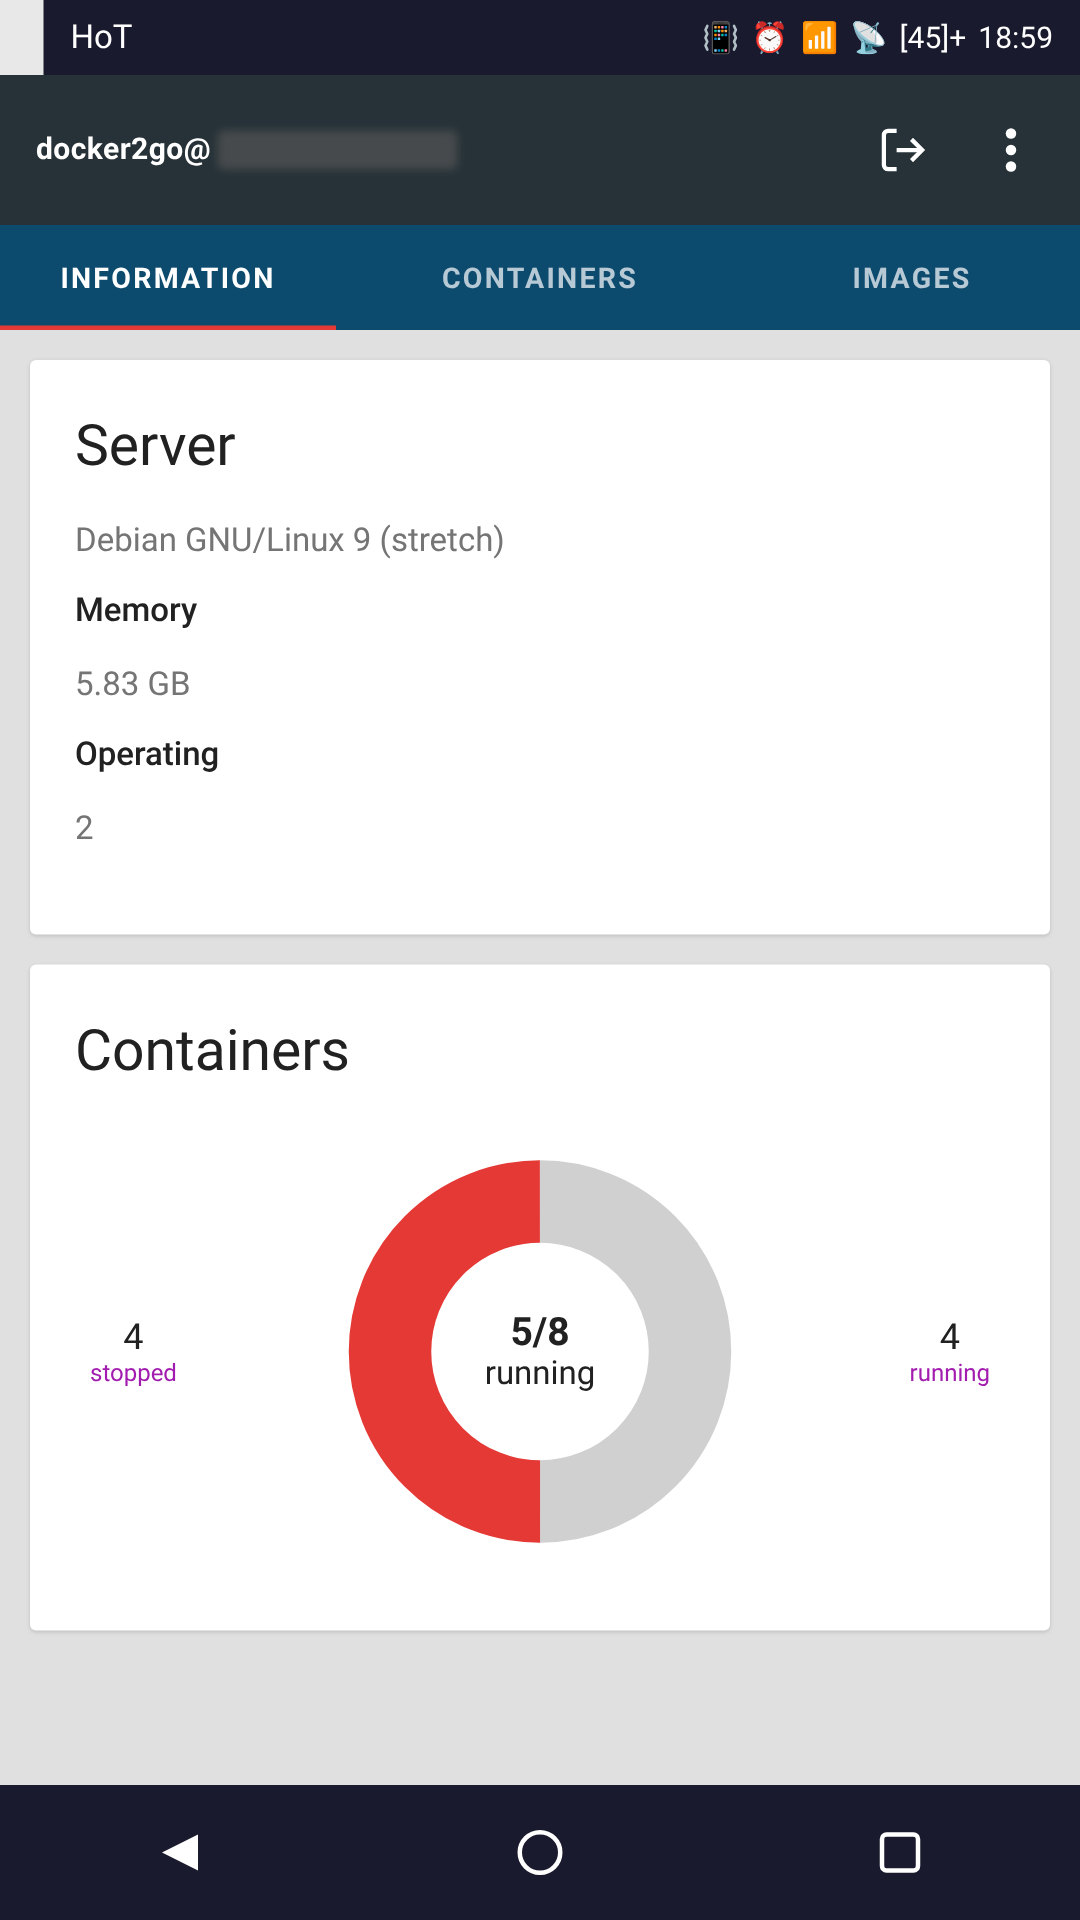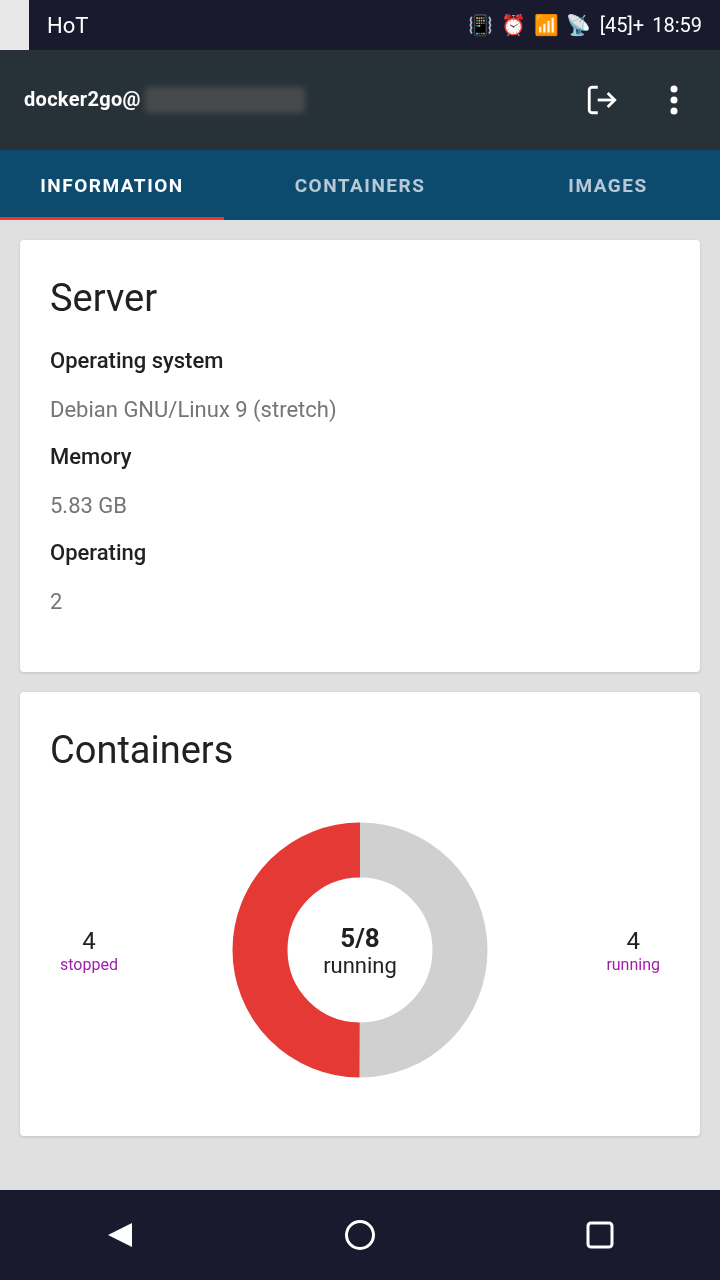--- a/index.html
+++ b/index.html
@@ -300,21 +300,20 @@
     <span>IMAGES</span>
   </div>
 </div>
 
 <div class="content">
 
   <div class="card">
     <div class="card-title">Server</div>
 
     <div class="info-row">
-      <div class="info-label">Operating system</div>
       <div class="info-value">Debian GNU/Linux 9 (stretch)</div>
     </div>
 
 
     <div class="info-row">
       <div class="info-label">Memory</div>
       <div class="info-value">5.83 GB</div>
     </div>
 
     <div class="info-row">

